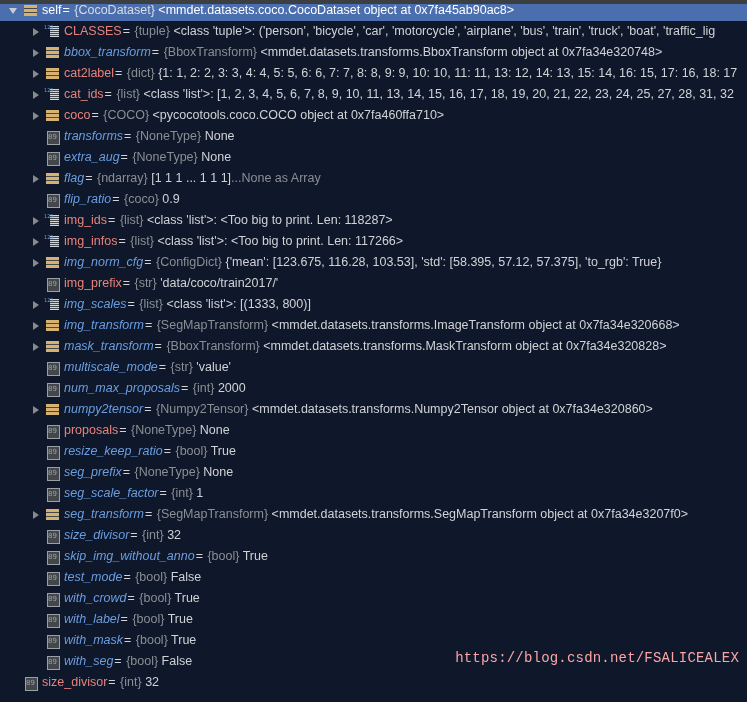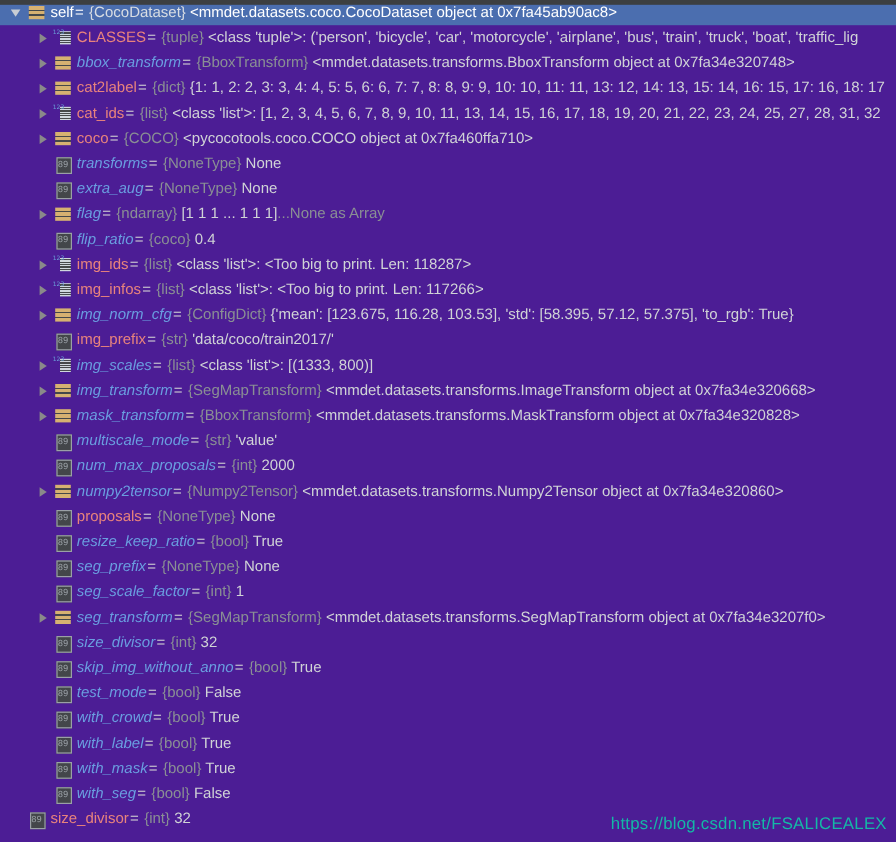--- a/index.html
+++ b/index.html
@@ -18,21 +18,21 @@
     color: #bbbbbb;
     position: relative;
     -webkit-font-smoothing: antialiased;
   }
 
   #vars-tree {
     position: absolute;
     left: 0; top: 0;
     width: 747px;
     height: 702px;
-    background: #4c1d95;
+    background: #0f172a;
     overflow: hidden;
   }
 
   .row {
     height: 21px;
     line-height: 21px;
     white-space: nowrap;
     overflow: hidden;
     display: block;
     position: relative;
@@ -168,24 +168,24 @@
   .row.selected .vname.blue { color: #ffffff; }
   .row.selected .veq,
   .row.selected .vval { color: #ffffff; }
   .row.selected .vtype { color: #d8dde3; }
 
   .viewarray { color: #8a8f94; }
 
   #watermark {
     position: absolute;
     right: 8px;
-    bottom: 8px;
+    bottom: 36px;
     font-size: 14px;
-    color: #14b8a6;
-    font-family: Liberation Sans, sans-serif;
+    color: #fca5a5;
+    font-family: Liberation Mono, monospace;
     letter-spacing: 0.2px;
     pointer-events: none;
   }
 
   #top-strip {
     position: absolute;
     left: 0; top: 0;
     width: 747px;
     height: 4px;
     background: #3c3f41;
@@ -198,21 +198,21 @@
 <div id="vars-tree">
     <div class="row selected"><span class="indent" style="width: 7px;"></span><span class="twisty expanded"></span><span class="vicon object"></span><span class="vname red">self</span><span class="veq">=</span> <span class="vtype">{CocoDataset}</span> <span class="vval">&lt;mmdet.datasets.coco.CocoDataset object at 0x7fa45ab90ac8&gt;</span></div>
     <div class="row"><span class="indent" style="width: 29px;"></span><span class="twisty collapsed"></span><span class="vicon list"></span><span class="vname red">CLASSES</span><span class="veq">=</span> <span class="vtype">{tuple}</span> <span class="vval">&lt;class 'tuple'&gt;: ('person', 'bicycle', 'car', 'motorcycle', 'airplane', 'bus', 'train', 'truck', 'boat', 'traffic_lig</span></div>
     <div class="row"><span class="indent" style="width: 29px;"></span><span class="twisty collapsed"></span><span class="vicon object"></span><span class="vname blue">bbox_transform</span><span class="veq">=</span> <span class="vtype">{BboxTransform}</span> <span class="vval">&lt;mmdet.datasets.transforms.BboxTransform object at 0x7fa34e320748&gt;</span></div>
     <div class="row"><span class="indent" style="width: 29px;"></span><span class="twisty collapsed"></span><span class="vicon object"></span><span class="vname red">cat2label</span><span class="veq">=</span> <span class="vtype">{dict}</span> <span class="vval">{1: 1, 2: 2, 3: 3, 4: 4, 5: 5, 6: 6, 7: 7, 8: 8, 9: 9, 10: 10, 11: 11, 13: 12, 14: 13, 15: 14, 16: 15, 17: 16, 18: 17</span></div>
     <div class="row"><span class="indent" style="width: 29px;"></span><span class="twisty collapsed"></span><span class="vicon list"></span><span class="vname red">cat_ids</span><span class="veq">=</span> <span class="vtype">{list}</span> <span class="vval">&lt;class 'list'&gt;: [1, 2, 3, 4, 5, 6, 7, 8, 9, 10, 11, 13, 14, 15, 16, 17, 18, 19, 20, 21, 22, 23, 24, 25, 27, 28, 31, 32</span></div>
     <div class="row"><span class="indent" style="width: 29px;"></span><span class="twisty collapsed"></span><span class="vicon object"></span><span class="vname red">coco</span><span class="veq">=</span> <span class="vtype">{COCO}</span> <span class="vval">&lt;pycocotools.coco.COCO object at 0x7fa460ffa710&gt;</span></div>
     <div class="row"><span class="indent" style="width: 29px;"></span><span class="twisty none"></span><span class="vicon primitive"></span><span class="vname blue">transforms</span><span class="veq">=</span> <span class="vtype">{NoneType}</span> <span class="vval">None</span></div>
     <div class="row"><span class="indent" style="width: 29px;"></span><span class="twisty none"></span><span class="vicon primitive"></span><span class="vname blue">extra_aug</span><span class="veq">=</span> <span class="vtype">{NoneType}</span> <span class="vval">None</span></div>
     <div class="row"><span class="indent" style="width: 29px;"></span><span class="twisty collapsed"></span><span class="vicon object"></span><span class="vname blue">flag</span><span class="veq">=</span> <span class="vtype">{ndarray}</span> <span class="vval">[1 1 1 ... 1 1 1]</span><span class="viewarray">...None as Array</span></div>
-    <div class="row"><span class="indent" style="width: 29px;"></span><span class="twisty none"></span><span class="vicon primitive"></span><span class="vname blue">flip_ratio</span><span class="veq">=</span> <span class="vtype">{coco}</span> <span class="vval">0.4</span></div>
+    <div class="row"><span class="indent" style="width: 29px;"></span><span class="twisty none"></span><span class="vicon primitive"></span><span class="vname blue">flip_ratio</span><span class="veq">=</span> <span class="vtype">{coco}</span> <span class="vval">0.9</span></div>
     <div class="row"><span class="indent" style="width: 29px;"></span><span class="twisty collapsed"></span><span class="vicon list"></span><span class="vname red">img_ids</span><span class="veq">=</span> <span class="vtype">{list}</span> <span class="vval">&lt;class 'list'&gt;: &lt;Too big to print. Len: 118287&gt;</span></div>
     <div class="row"><span class="indent" style="width: 29px;"></span><span class="twisty collapsed"></span><span class="vicon list"></span><span class="vname red">img_infos</span><span class="veq">=</span> <span class="vtype">{list}</span> <span class="vval">&lt;class 'list'&gt;: &lt;Too big to print. Len: 117266&gt;</span></div>
     <div class="row"><span class="indent" style="width: 29px;"></span><span class="twisty collapsed"></span><span class="vicon object"></span><span class="vname blue">img_norm_cfg</span><span class="veq">=</span> <span class="vtype">{ConfigDict}</span> <span class="vval">{'mean': [123.675, 116.28, 103.53], 'std': [58.395, 57.12, 57.375], 'to_rgb': True}</span></div>
     <div class="row"><span class="indent" style="width: 29px;"></span><span class="twisty none"></span><span class="vicon primitive"></span><span class="vname red">img_prefix</span><span class="veq">=</span> <span class="vtype">{str}</span> <span class="vval">'data/coco/train2017/'</span></div>
     <div class="row"><span class="indent" style="width: 29px;"></span><span class="twisty collapsed"></span><span class="vicon list"></span><span class="vname blue">img_scales</span><span class="veq">=</span> <span class="vtype">{list}</span> <span class="vval">&lt;class 'list'&gt;: [(1333, 800)]</span></div>
     <div class="row"><span class="indent" style="width: 29px;"></span><span class="twisty collapsed"></span><span class="vicon object"></span><span class="vname blue">img_transform</span><span class="veq">=</span> <span class="vtype">{SegMapTransform}</span> <span class="vval">&lt;mmdet.datasets.transforms.ImageTransform object at 0x7fa34e320668&gt;</span></div>
     <div class="row"><span class="indent" style="width: 29px;"></span><span class="twisty collapsed"></span><span class="vicon object"></span><span class="vname blue">mask_transform</span><span class="veq">=</span> <span class="vtype">{BboxTransform}</span> <span class="vval">&lt;mmdet.datasets.transforms.MaskTransform object at 0x7fa34e320828&gt;</span></div>
     <div class="row"><span class="indent" style="width: 29px;"></span><span class="twisty none"></span><span class="vicon primitive"></span><span class="vname blue">multiscale_mode</span><span class="veq">=</span> <span class="vtype">{str}</span> <span class="vval">'value'</span></div>
     <div class="row"><span class="indent" style="width: 29px;"></span><span class="twisty none"></span><span class="vicon primitive"></span><span class="vname blue">num_max_proposals</span><span class="veq">=</span> <span class="vtype">{int}</span> <span class="vval">2000</span></div>
     <div class="row"><span class="indent" style="width: 29px;"></span><span class="twisty collapsed"></span><span class="vicon object"></span><span class="vname blue">numpy2tensor</span><span class="veq">=</span> <span class="vtype">{Numpy2Tensor}</span> <span class="vval">&lt;mmdet.datasets.transforms.Numpy2Tensor object at 0x7fa34e320860&gt;</span></div>

